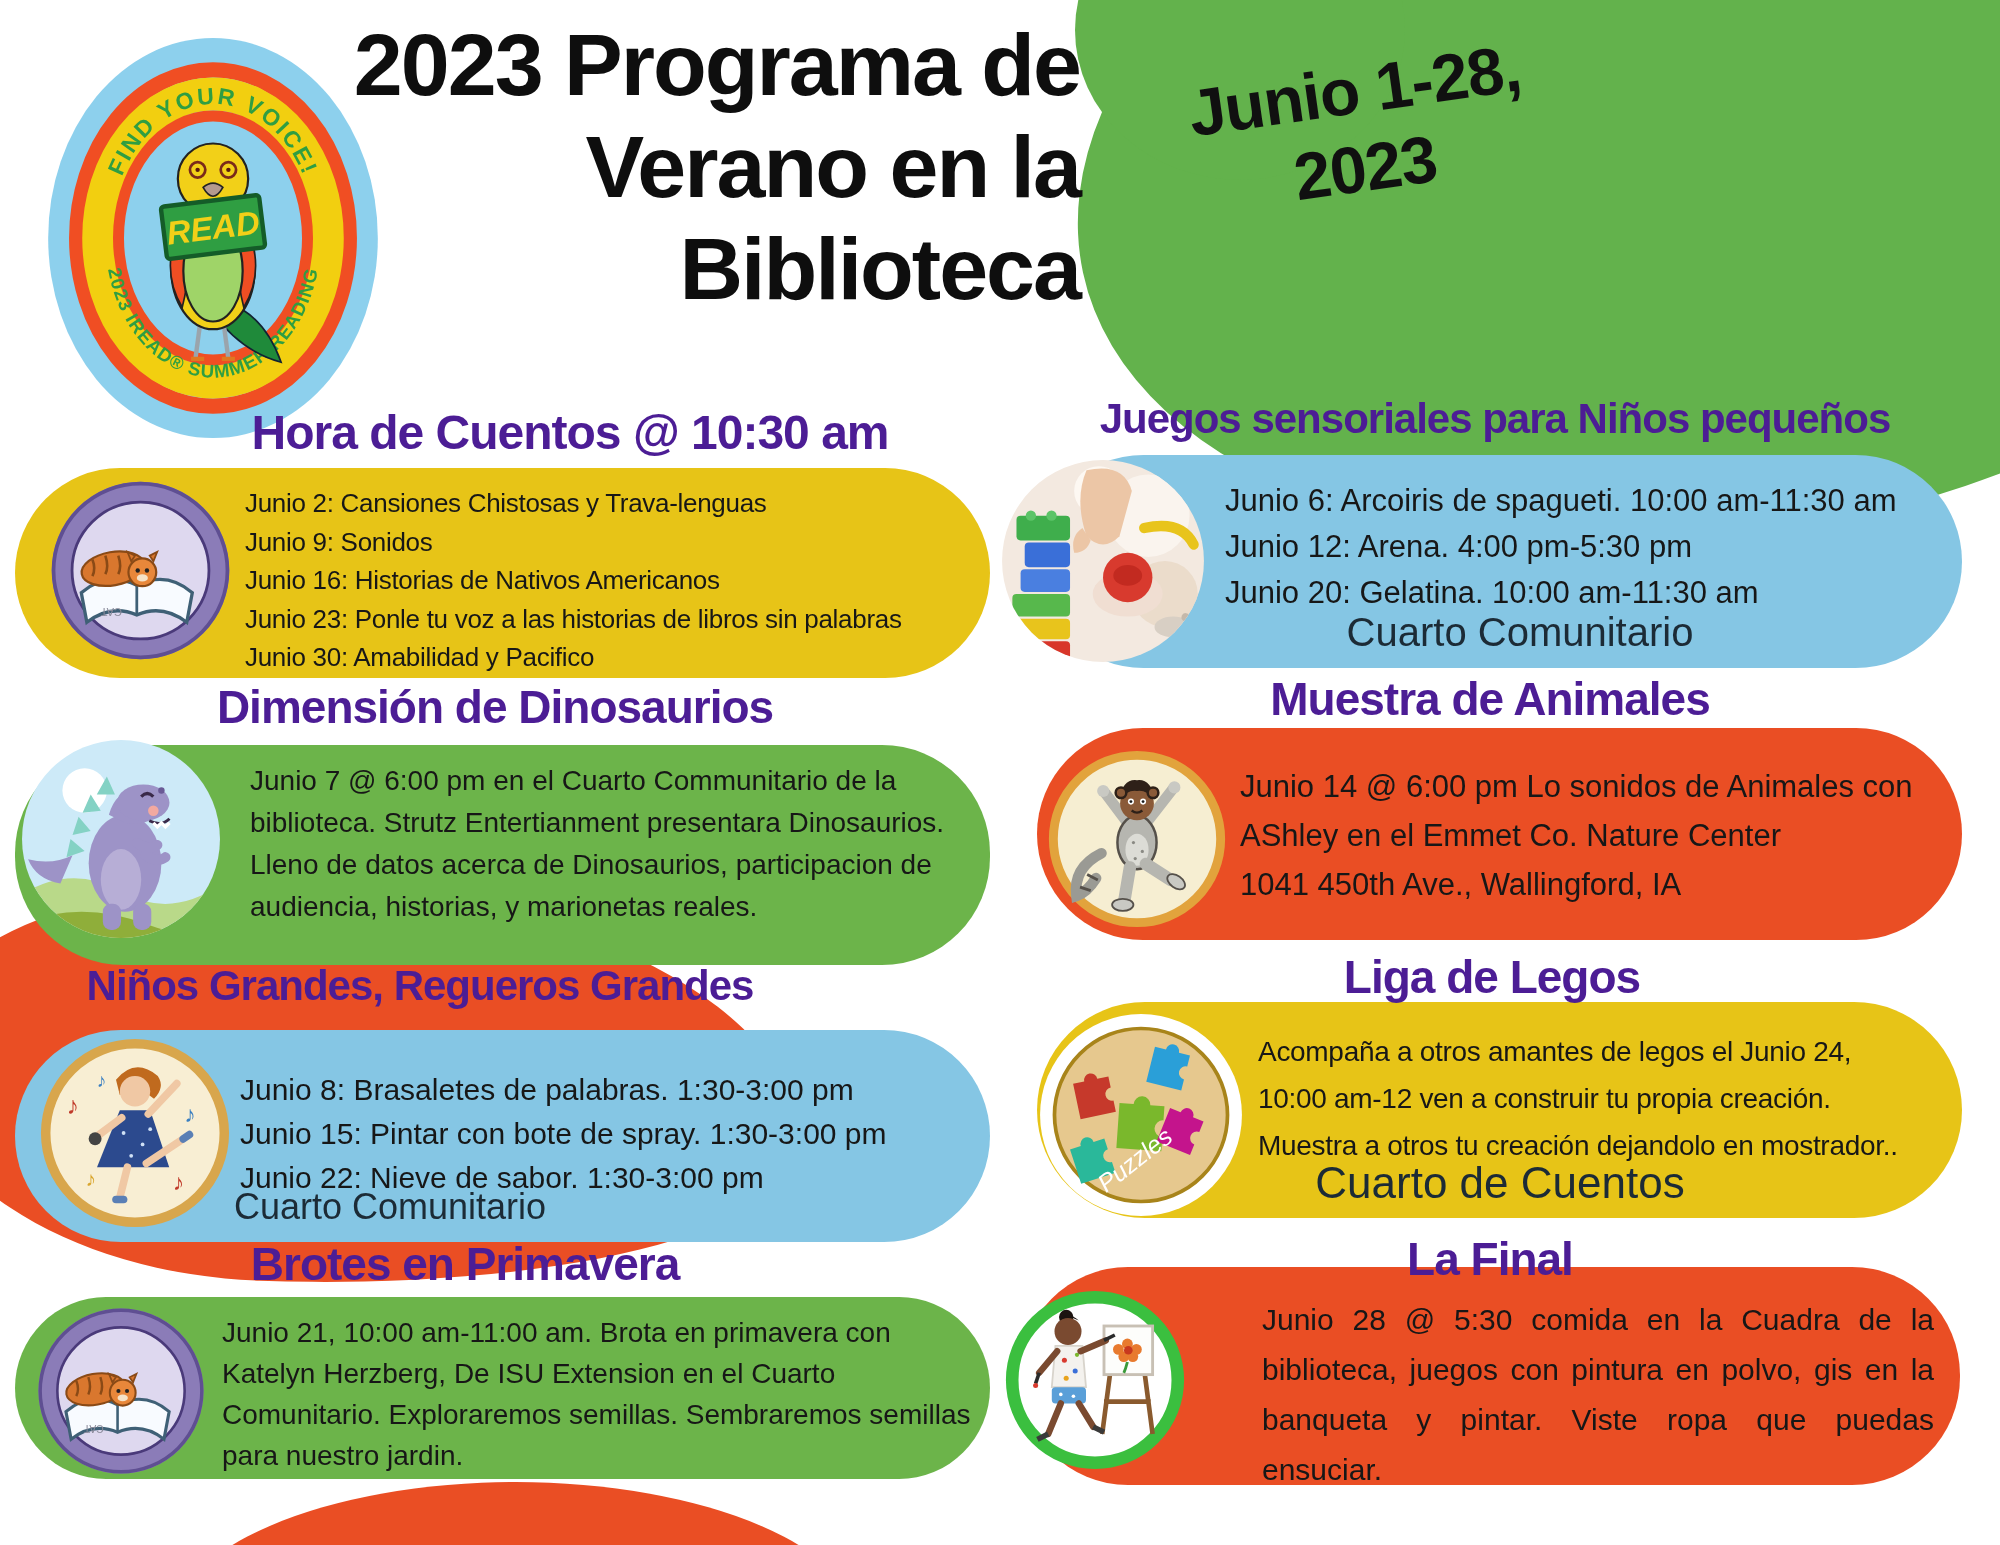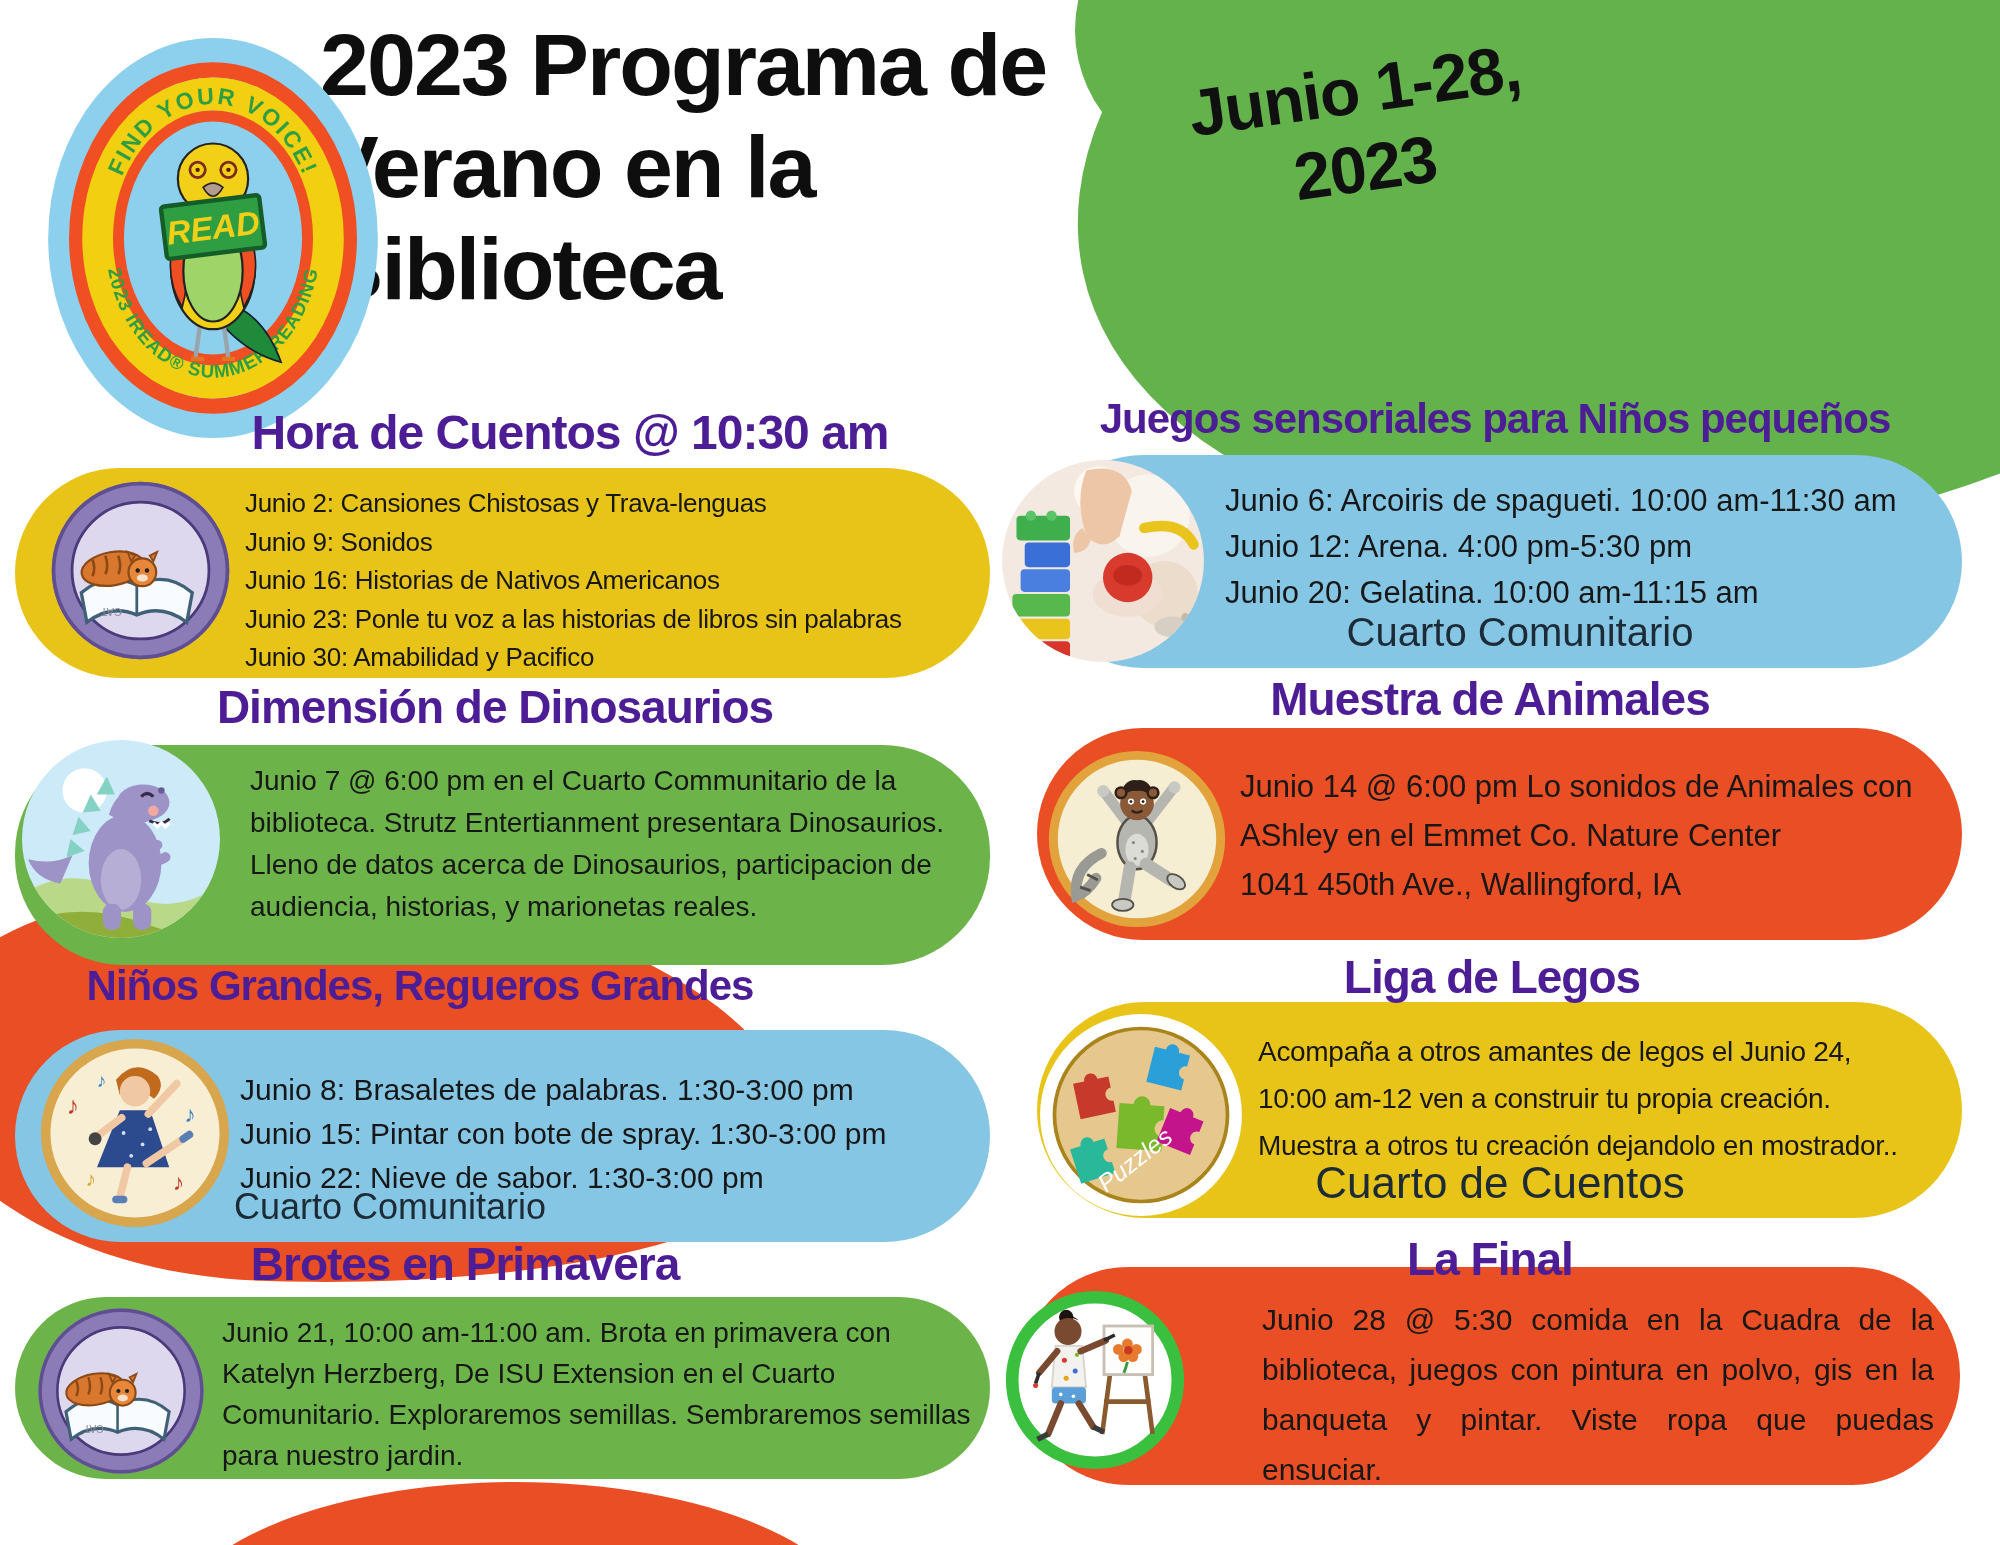--- a/index.html
+++ b/index.html
@@ -10,21 +10,21 @@
   .abs{position:absolute;}
   
   .blob{position:absolute;}
   #blob-green{left:1068px;top:-270px;width:1370px;height:800px;background:#63b24c;
     border-radius:50%;transform:rotate(-12deg);}
   #blob-green-bump{left:1075px;top:-120px;width:330px;height:300px;background:#63b24c;border-radius:50%;}
   #blob-orange-mid{left:-90px;top:884px;width:892px;height:400px;background:#ea4e24;
     border-radius:42% 58% 60% 40% / 45% 62% 38% 55%;transform:rotate(2deg);}
   #blob-orange-bottom{left:168px;top:1482px;width:695px;height:300px;background:#ea4e24;border-radius:50%;}
   
-  #title{left:320px;top:14px;width:760px;text-align:left;font-weight:700;
+  #title{left:320px;top:14px;width:760px;text-align:right;font-weight:700;
     font-size:88px;line-height:1.16;letter-spacing:-2px;color:#0e0e0e;}
   #date-badge{left:1130px;top:52px;width:460px;text-align:center;font-weight:700;
     font-size:66px;line-height:1.18;letter-spacing:-1px;color:#101010;transform:rotate(-8deg);}
   
   .heading{position:absolute;font-weight:700;color:#4c1d95;text-align:center;
     letter-spacing:-1px;font-size:46px;white-space:nowrap;z-index:3;}
   
   .card{position:absolute;border-radius:108px;z-index:2;}
   .badge{position:absolute;z-index:4;}
   .badge svg{display:block;width:100%;height:100%;}
@@ -243,21 +243,21 @@
         <circle cx="62" cy="58" r="12" fill="#d83a2e"></circle>
         <ellipse cx="62" cy="57" rx="7" ry="5" fill="#c22a20"></ellipse>
         <ellipse cx="84" cy="82" rx="9" ry="5" fill="#d8cfc4"></ellipse>
         <rect x="88" y="76" width="10" height="4" rx="2" fill="#c4b8aa" transform="rotate(20 92 78)"></rect>
       </g>
     </svg>
   </div>
   <div class="lines" style="left:1225px;top:478px;font-size:31px;line-height:46px">
     <div>Junio 6: Arcoiris de spagueti. 10:00 am-11:30 am</div>
     <div>Junio 12: Arena. 4:00 pm-5:30 pm</div>
-    <div>Junio 20: Gelatina. 10:00 am-11:15 am</div>
+    <div>Junio 20: Gelatina. 10:00 am-11:30 am</div>
   </div>
   <div class="loc" style="left:1150px;top:610px;width:740px;font-size:40px">Cuarto Comunitario</div>
 
   <div class="heading" style="left:1090px;top:672px;width:800px">Muestra de Animales</div>
 
   <div class="card" style="left:1037px;top:728px;width:925px;height:212px;background:#ea4e24"></div>
   <div class="badge" style="left:1048px;top:750px;width:178px;height:178px">
     <svg viewBox="0 0 100 100">
       <circle cx="50" cy="50" r="47" fill="#f6eed2" stroke="#e2a33c" stroke-width="5"></circle>
       <path d="M30,58 Q14,66 16,82 Q22,80 27,72" stroke="#9a9a94" stroke-width="6" fill="none" stroke-linecap="round"></path>

